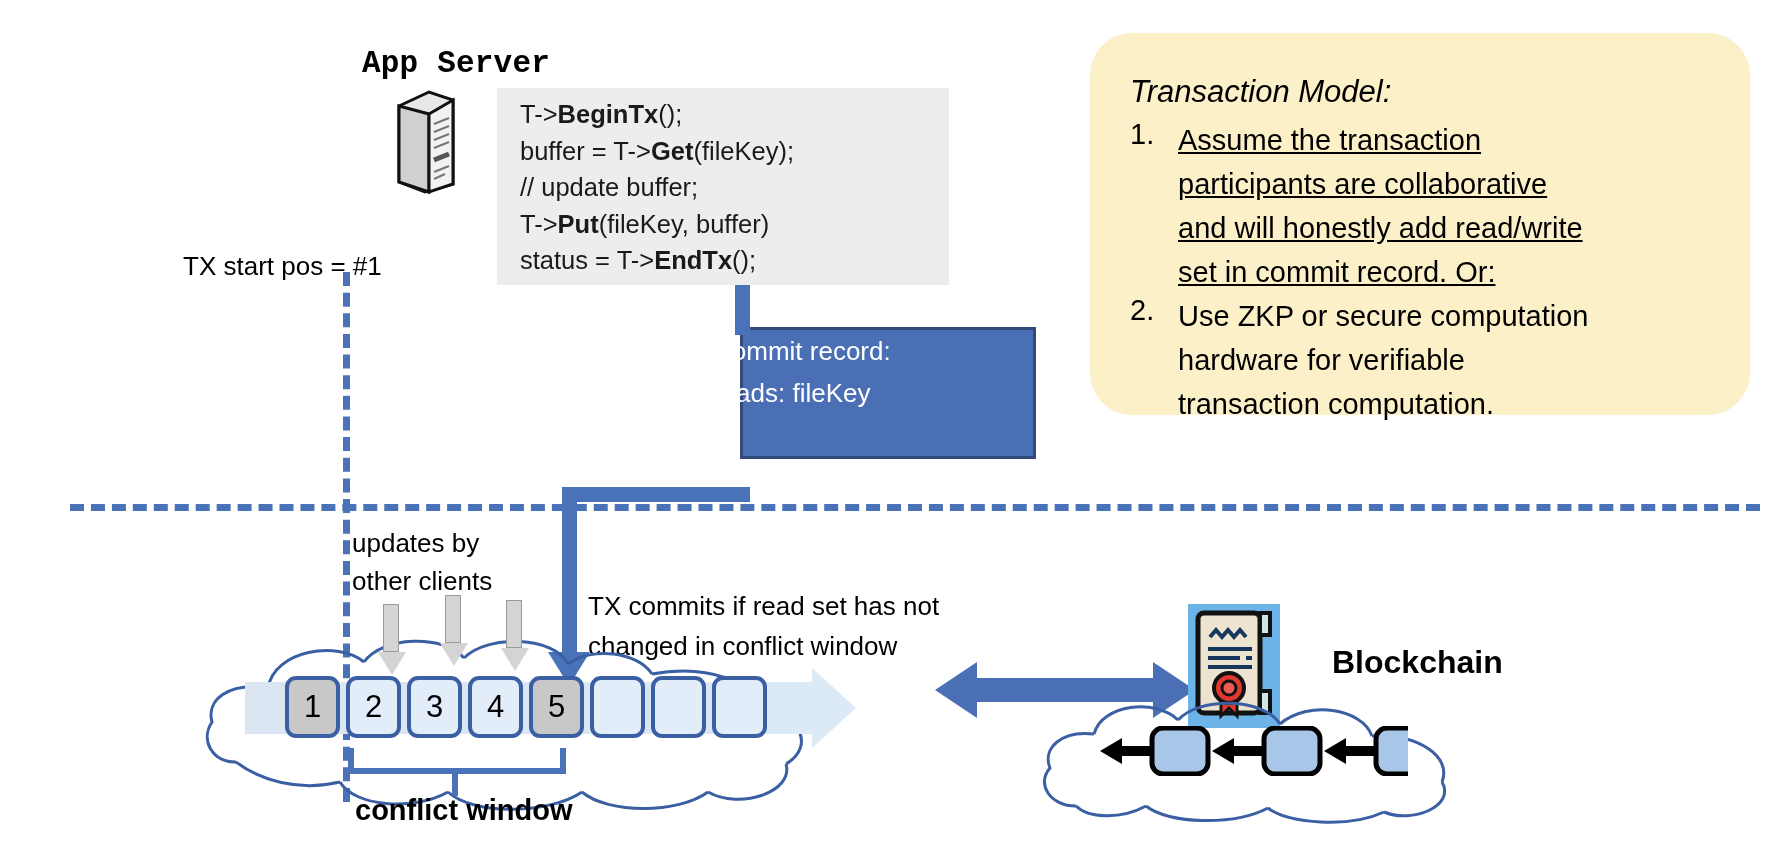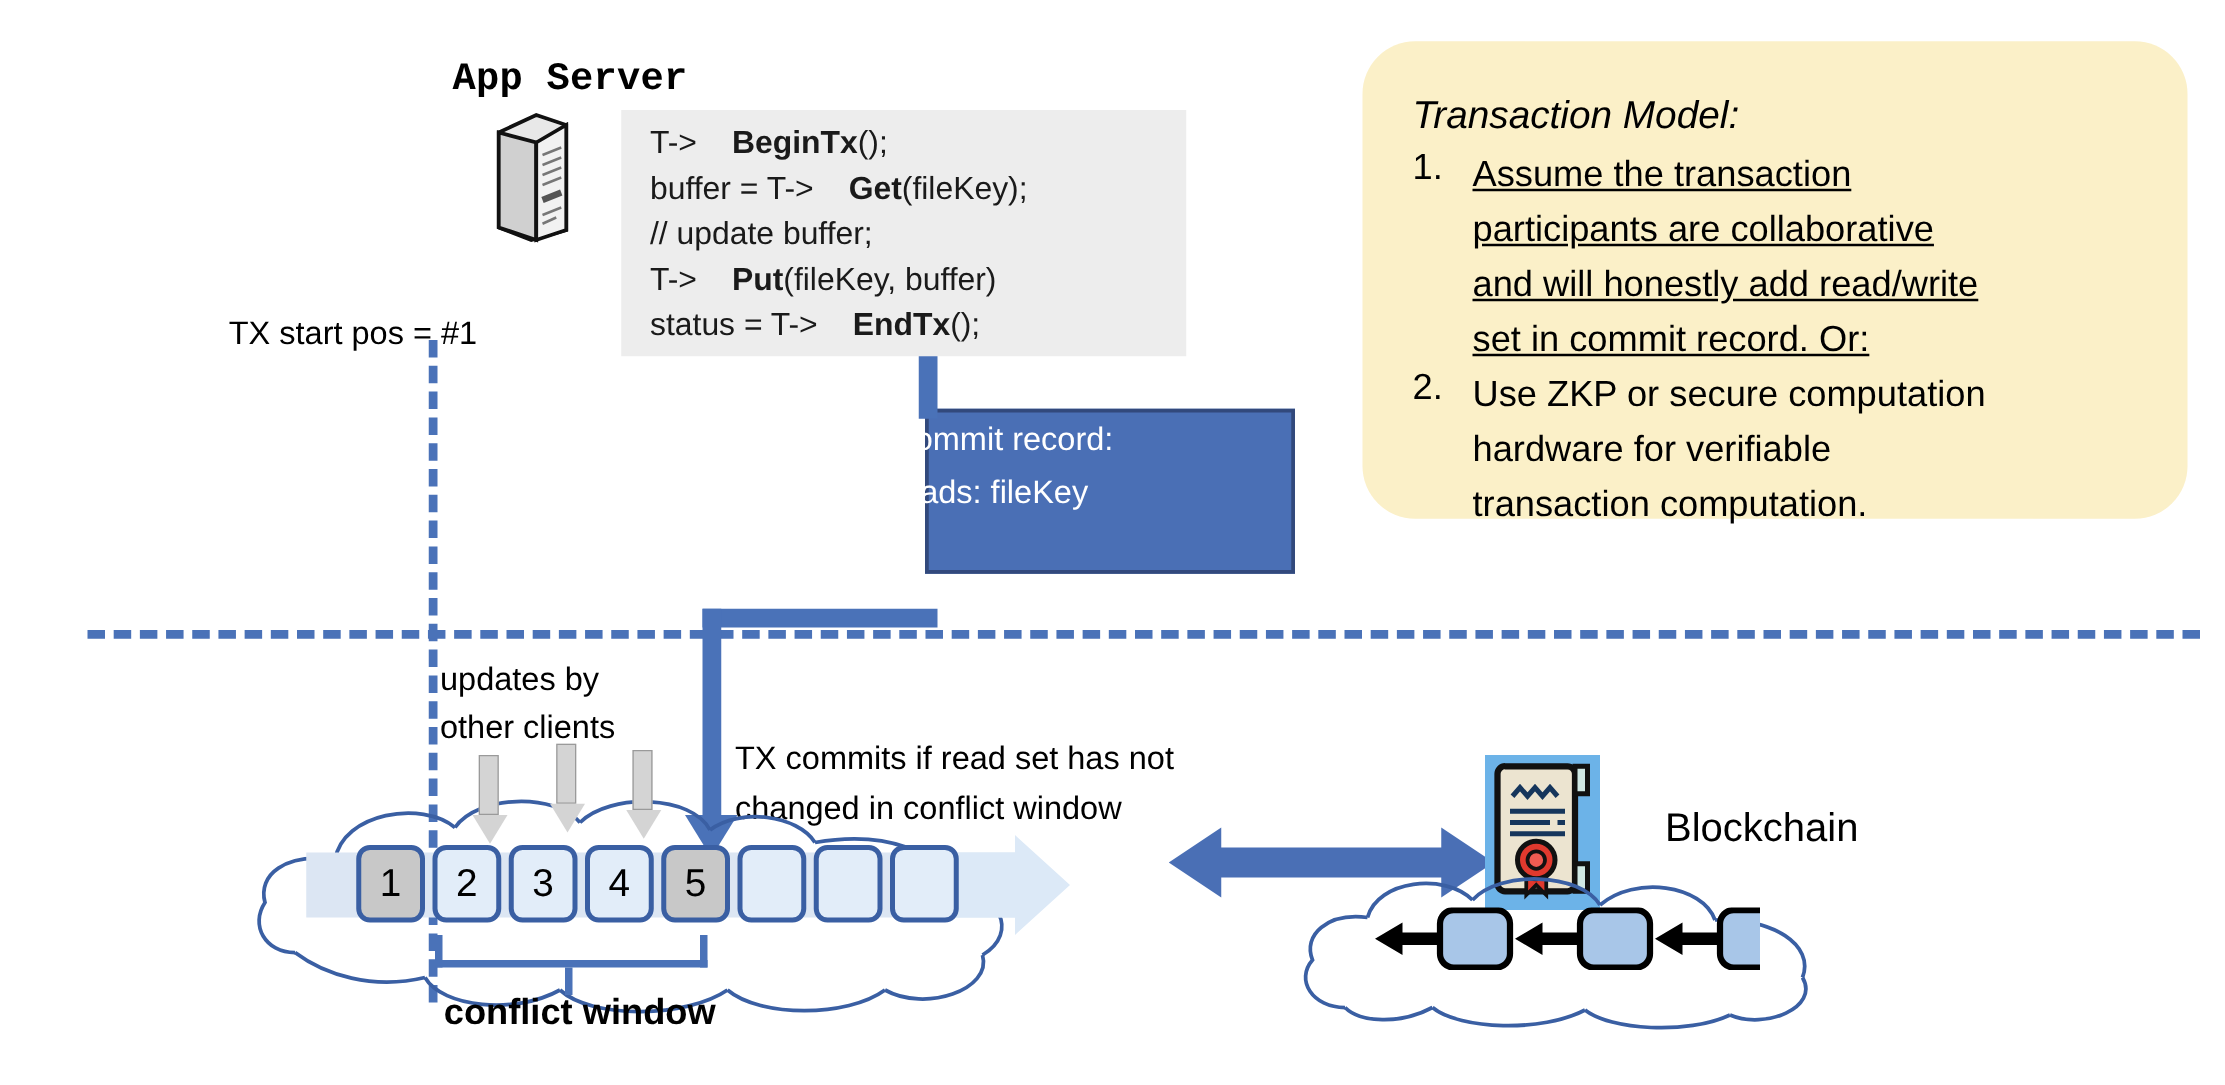--- a/index.html
+++ b/index.html
@@ -8,21 +8,21 @@
   .abs{position:absolute;}
 
   
   #app-server-title{left:362px;top:46px;font-size:31px;font-weight:bold;letter-spacing:.2px;font-family:Liberation Mono, monospace;}
   #server-icon{left:395px;top:88px;width:62px;height:108px;}
 
   
   #code-box{left:497px;top:88px;width:452px;height:197px;background:#ededed;}
   #code-lines{left:520px;top:96px;width:430px;font-size:25.5px;line-height:36.5px;color:#1a1a1a;
               white-space:nowrap;}
-  #code-lines b{font-weight:bold;margin-left:28px;}
+  #code-lines b{font-weight:bold;}
 
   
   #tx-start-label{left:183px;top:251px;font-size:26px;white-space:nowrap;}
 
   
   #v-dash{left:343px;top:272px;width:0;height:530px;
           border-left:7px dashed #4a72b8;}
 
   
   #h-dash{left:70px;top:504px;width:1690px;height:0;border-top:7px dashed #4a72b8;}
@@ -74,21 +74,21 @@
 
   
   #tx-model{left:1090px;top:33px;width:660px;height:382px;background:#fbf0c8;border-radius:42px;}
   #tx-model-title{left:1130px;top:74px;font-size:31px;font-style:italic;font-weight:normal;}
   .tm-item{position:absolute;font-size:29px;line-height:44px;}
   .tm-num{position:absolute;font-size:29px;}
 
   
   #bc-double-arrow{left:935px;top:660px;width:260px;height:60px;}
   #bc-cert{left:1188px;top:604px;width:92px;height:124px;background:#6cb3e8;}
-  #blockchain-label{left:1332px;top:644px;font-size:32px;font-weight:normal;}
+  #blockchain-label{left:1332px;top:644px;font-size:32px;font-weight:bold;}
   #bc-cloud{left:1032px;top:690px;width:432px;height:136px;}
   #bc-blocks{left:1100px;top:726px;display:flex;align-items:center;}
 </style>
 </head>
 <body>
 
 <div class="abs" id="app-server-title">App Server</div>
 
 <div class="abs" id="server-icon">
   <svg width="62" height="108" viewBox="0 0 62 108">

